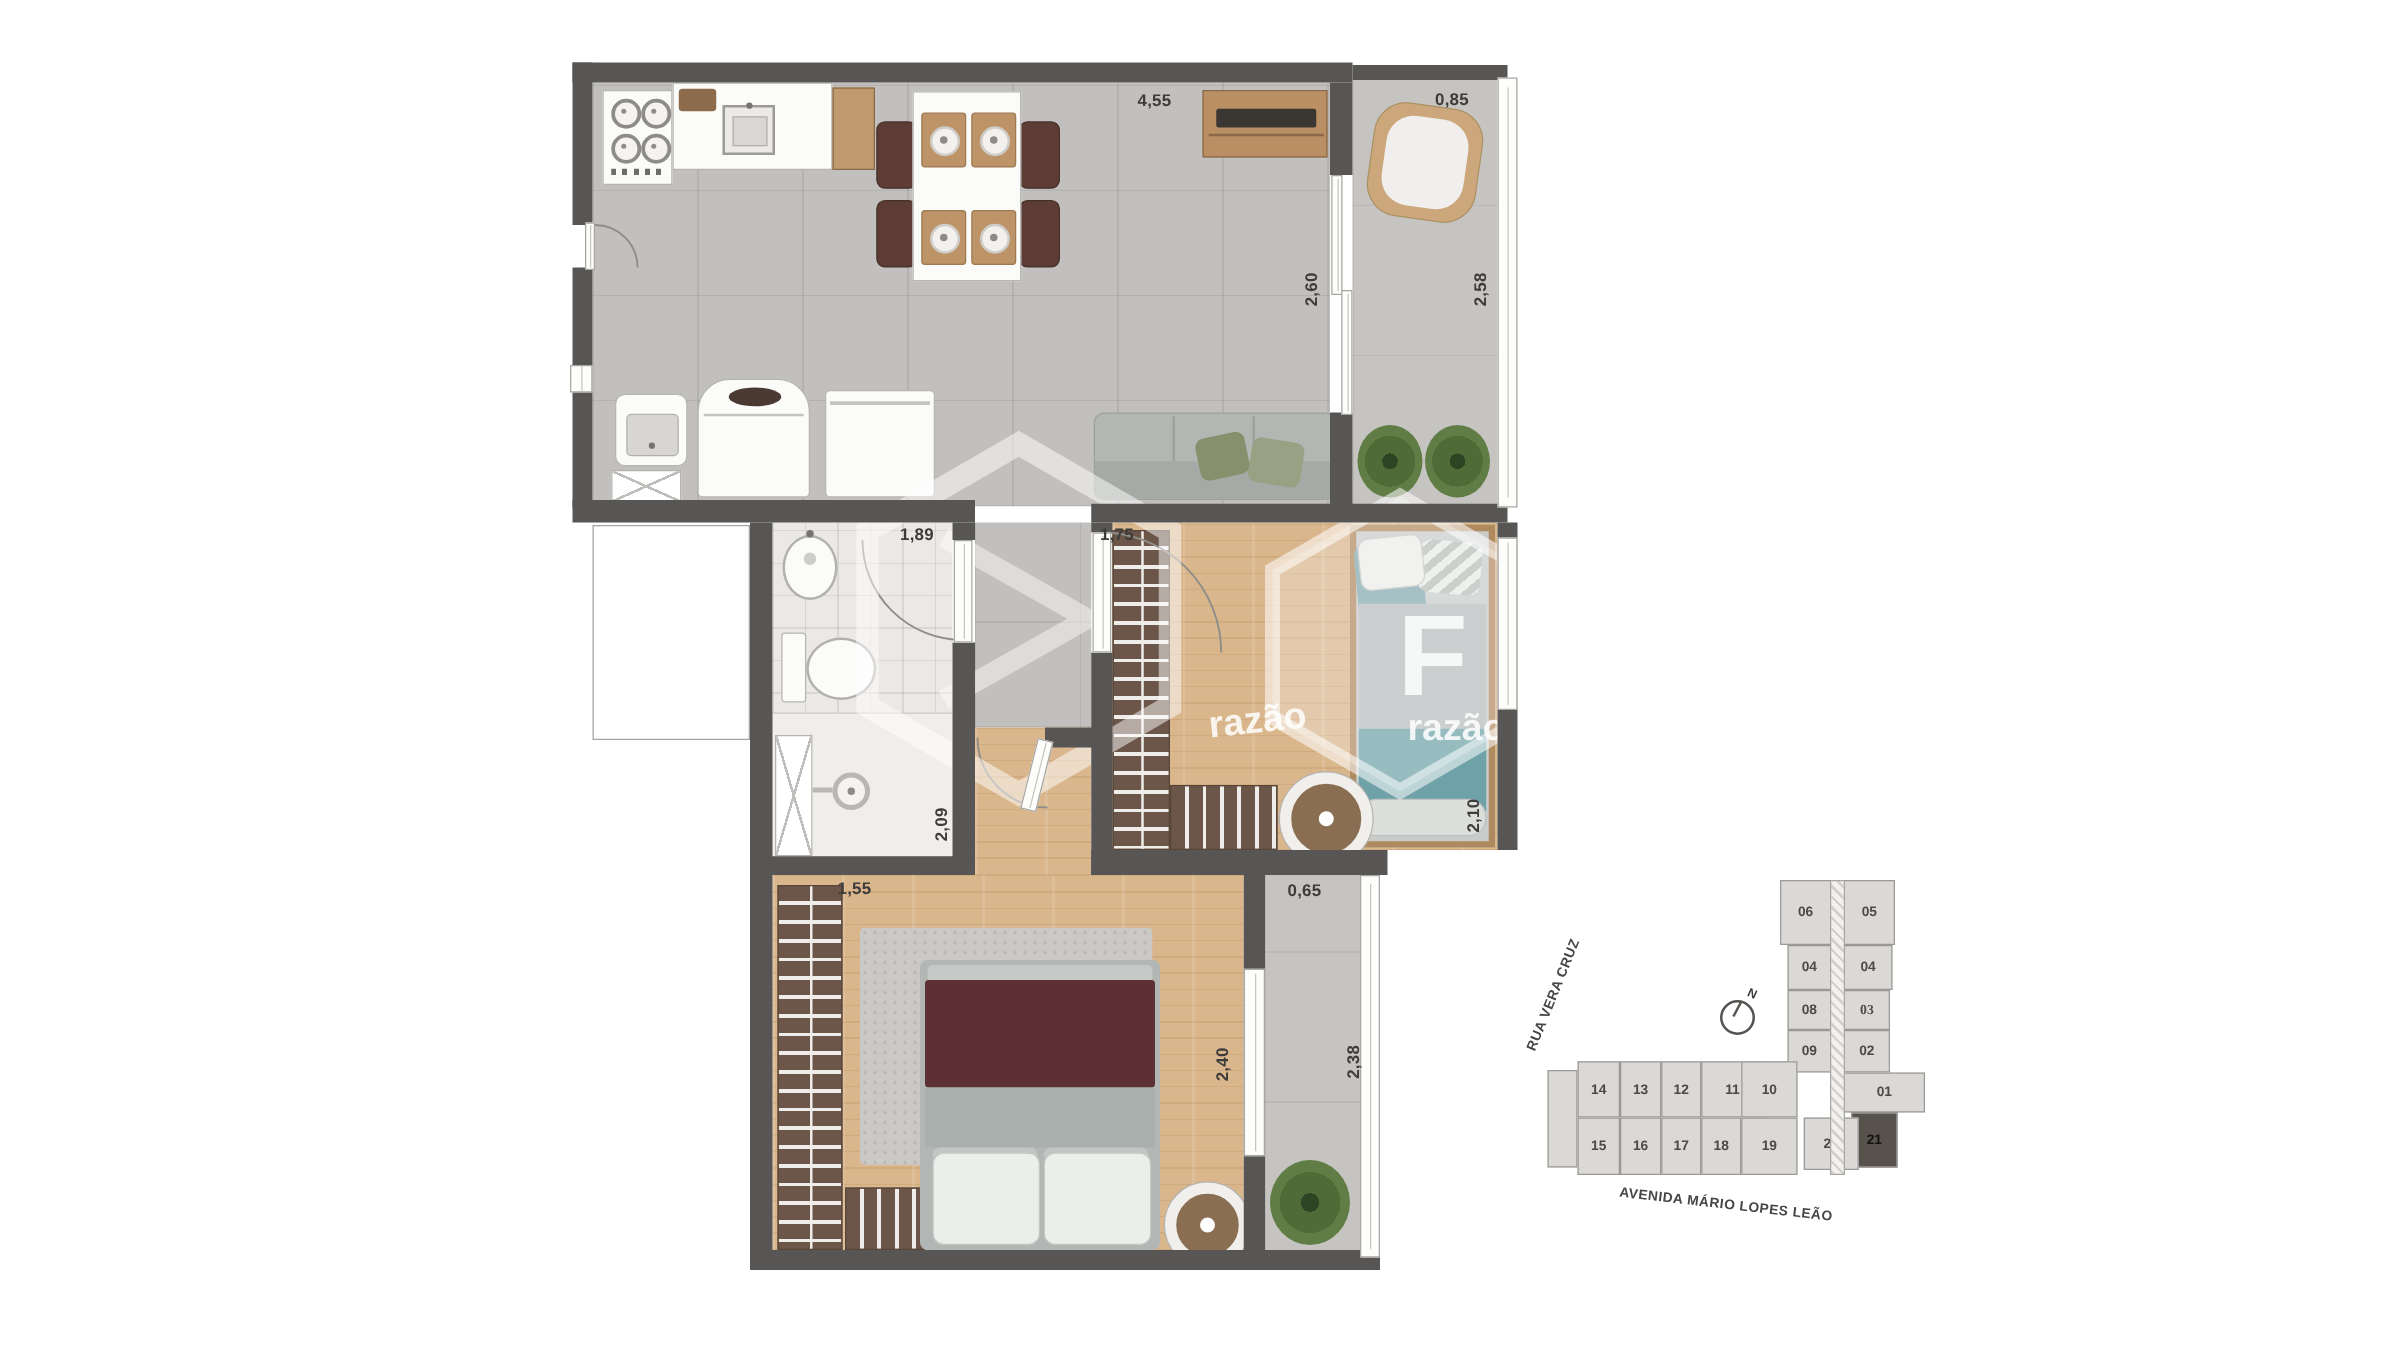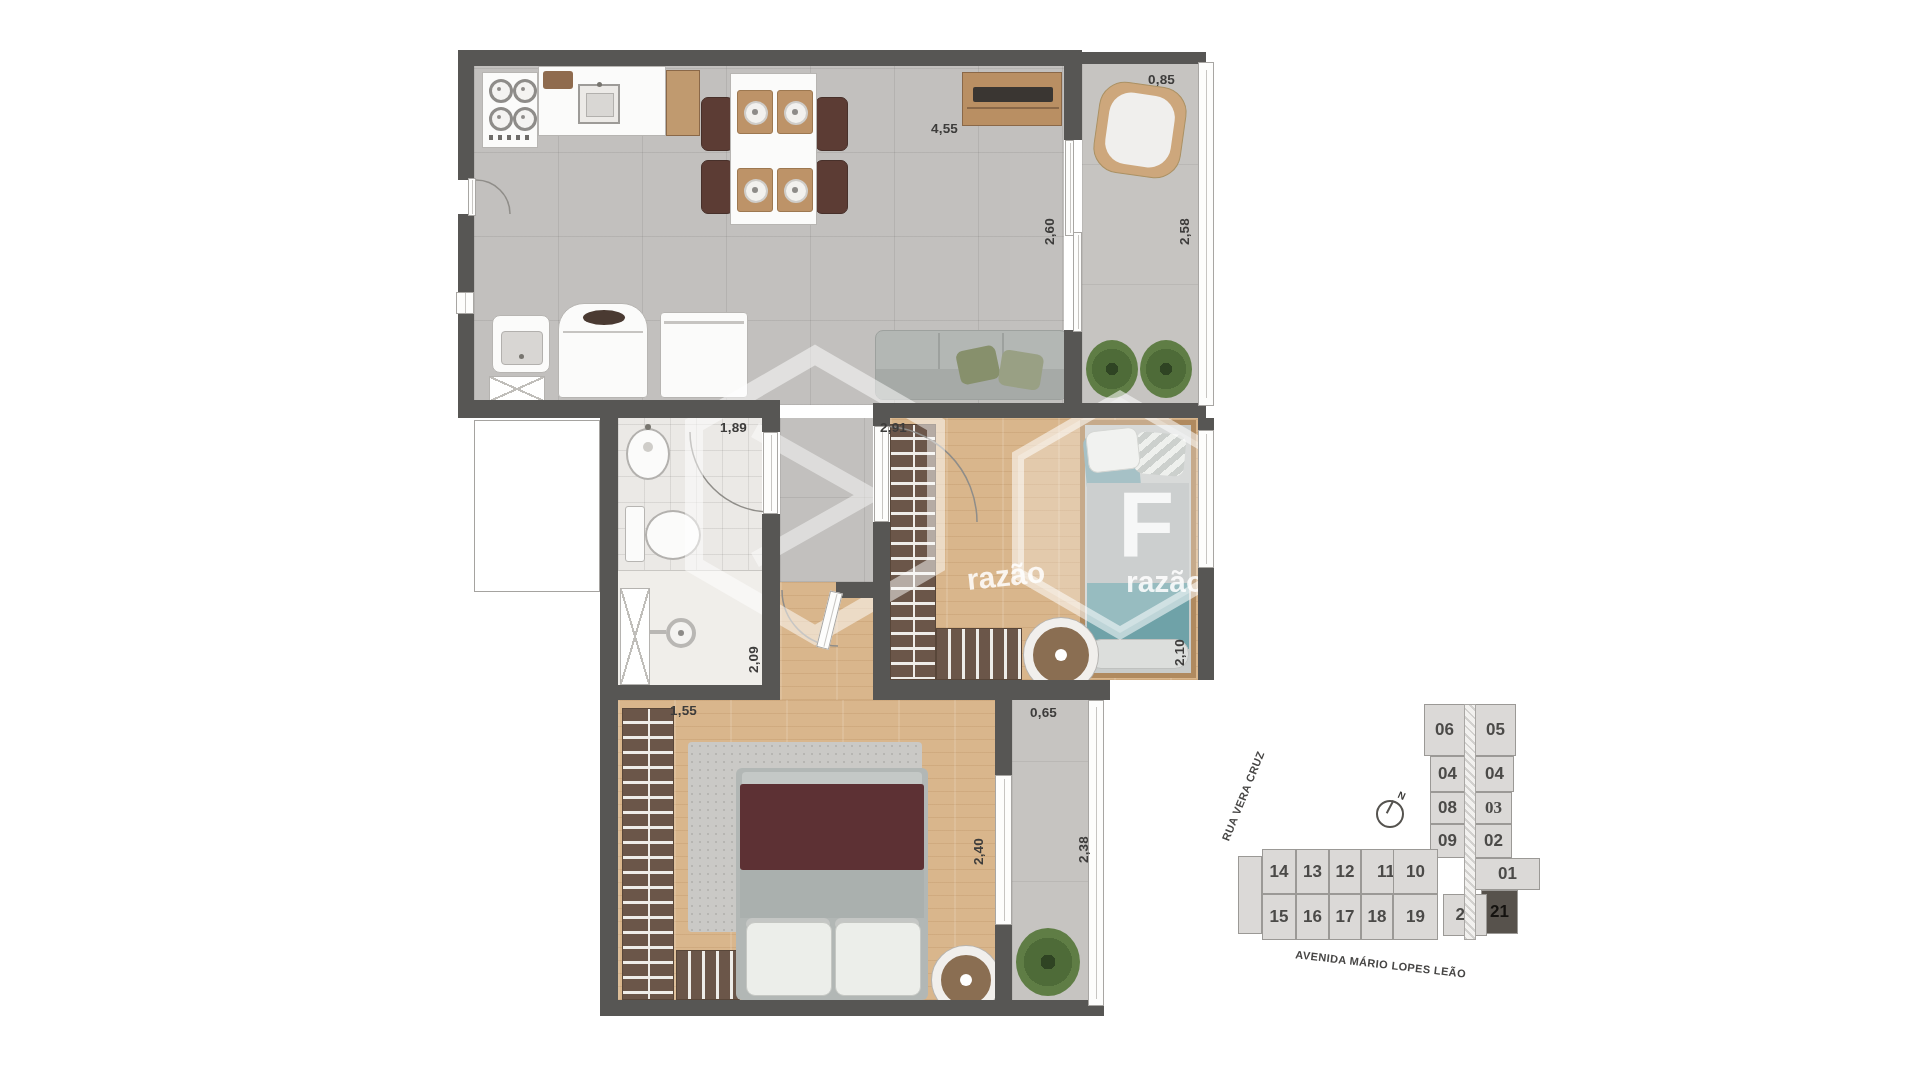--- a/index.html
+++ b/index.html
@@ -42,21 +42,21 @@
   .plant{position:absolute;border-radius:50%;z-index:12;
     background:radial-gradient(circle,#2f4423 0 16%,#4e6b38 16% 52%,#5f7d45 52% 78%,#43602e 78%);}
   .pouf{position:absolute;border-radius:50%;background:#8a6e52;border:9px solid #f1efec;box-shadow:0 0 0 1px #b5b3b0;z-index:12;}
   .pouf::after{content:"";position:absolute;left:50%;top:50%;width:12px;height:12px;margin:-6px;border-radius:50%;background:#fff;}
   .pillow{position:absolute;background:#eceeea;border:1px solid #c5c7c3;border-radius:9px;z-index:12;}
   
   .dim{position:absolute;color:#3d3c3b;font-size:13.5px;font-weight:600;z-index:40;letter-spacing:.2px;}
   .dim.v{width:42px;text-align:center;transform:rotate(-90deg);transform-origin:center;}
   
   .kp{position:absolute;background:#dbd9d7;border:1px solid #9b9996;box-sizing:border-box;
-      color:#4b4a48;font-size:17px;font-weight:700;display:flex;align-items:center;justify-content:center;z-index:5;}
+      color:#4b4a48;font-size:11px;font-weight:700;display:flex;align-items:center;justify-content:center;z-index:5;}
   .kp.dark21{background:#57524c;color:#14120f;}
   .street{position:absolute;color:#474645;font-size:11px;font-weight:700;letter-spacing:.4px;white-space:nowrap;z-index:6;}
   .north{position:absolute;width:24px;height:24px;border:2px solid #55534f;border-radius:50%;z-index:6;}
   .north::after{content:"";position:absolute;left:11px;top:-2px;width:2px;height:14px;background:#55534f;transform:rotate(28deg);}
   .nlabel{position:absolute;font-size:10px;font-weight:700;color:#3f3e3c;transform:rotate(24deg);z-index:6;}
   svg text{font-family:"Liberation Sans",sans-serif;}
 </style>
 </head>
 <body>
 
@@ -207,26 +207,26 @@
     <div class="abs" style="left:4px;top:16px;width:184px;height:86px;background:#5d3134;border-radius:3px;"></div>
     <div class="abs" style="left:4px;top:102px;width:184px;height:48px;background:#aab0ae;"></div>
     <div class="pillow" style="left:10px;top:154px;width:84px;height:72px;"></div>
     <div class="pillow" style="left:99px;top:154px;width:84px;height:72px;"></div>
     <div class="abs" style="left:10px;top:150px;width:84px;height:12px;background:#c4c6c4;border-radius:6px;"></div>
     <div class="abs" style="left:99px;top:150px;width:84px;height:12px;background:#c4c6c4;border-radius:6px;"></div>
   </div>
   <div class="pouf" style="left:932px;top:946px;width:50px;height:50px;"></div>
   <div class="plant" style="left:1016px;top:928px;width:64px;height:68px;"></div>
 
-  <span class="dim" style="left:931px;top:73px;margin-top:48px;">4,55</span>
+  <span class="dim" style="left:910px;top:73px;">4,55</span>
   <span class="dim" style="left:1148px;top:72px;">0,85</span>
   <span class="dim v" style="left:1028px;top:224px;">2,60</span>
   <span class="dim v" style="left:1163px;top:224px;">2,58</span>
   <span class="dim" style="left:720px;top:420px;">1,89</span>
-  <span class="dim" style="left:880px;top:420px;">2,91</span>
+  <span class="dim" style="left:880px;top:420px;">1,75</span>
   <span class="dim v" style="left:732px;top:652px;">2,09</span>
   <span class="dim v" style="left:1158px;top:645px;">2,10</span>
   <span class="dim" style="left:670px;top:703px;">1,55</span>
   <span class="dim" style="left:1030px;top:705px;">0,65</span>
   <span class="dim v" style="left:957px;top:844px;">2,40</span>
   <span class="dim v" style="left:1062px;top:842px;">2,38</span>
 
   <svg width="1920" height="1080" viewBox="0 0 1920 1080" style="position:absolute;left:0;top:0;z-index:25;pointer-events:none;">
 
     <g stroke="#8f8d89" stroke-width="1.5" fill="none">

